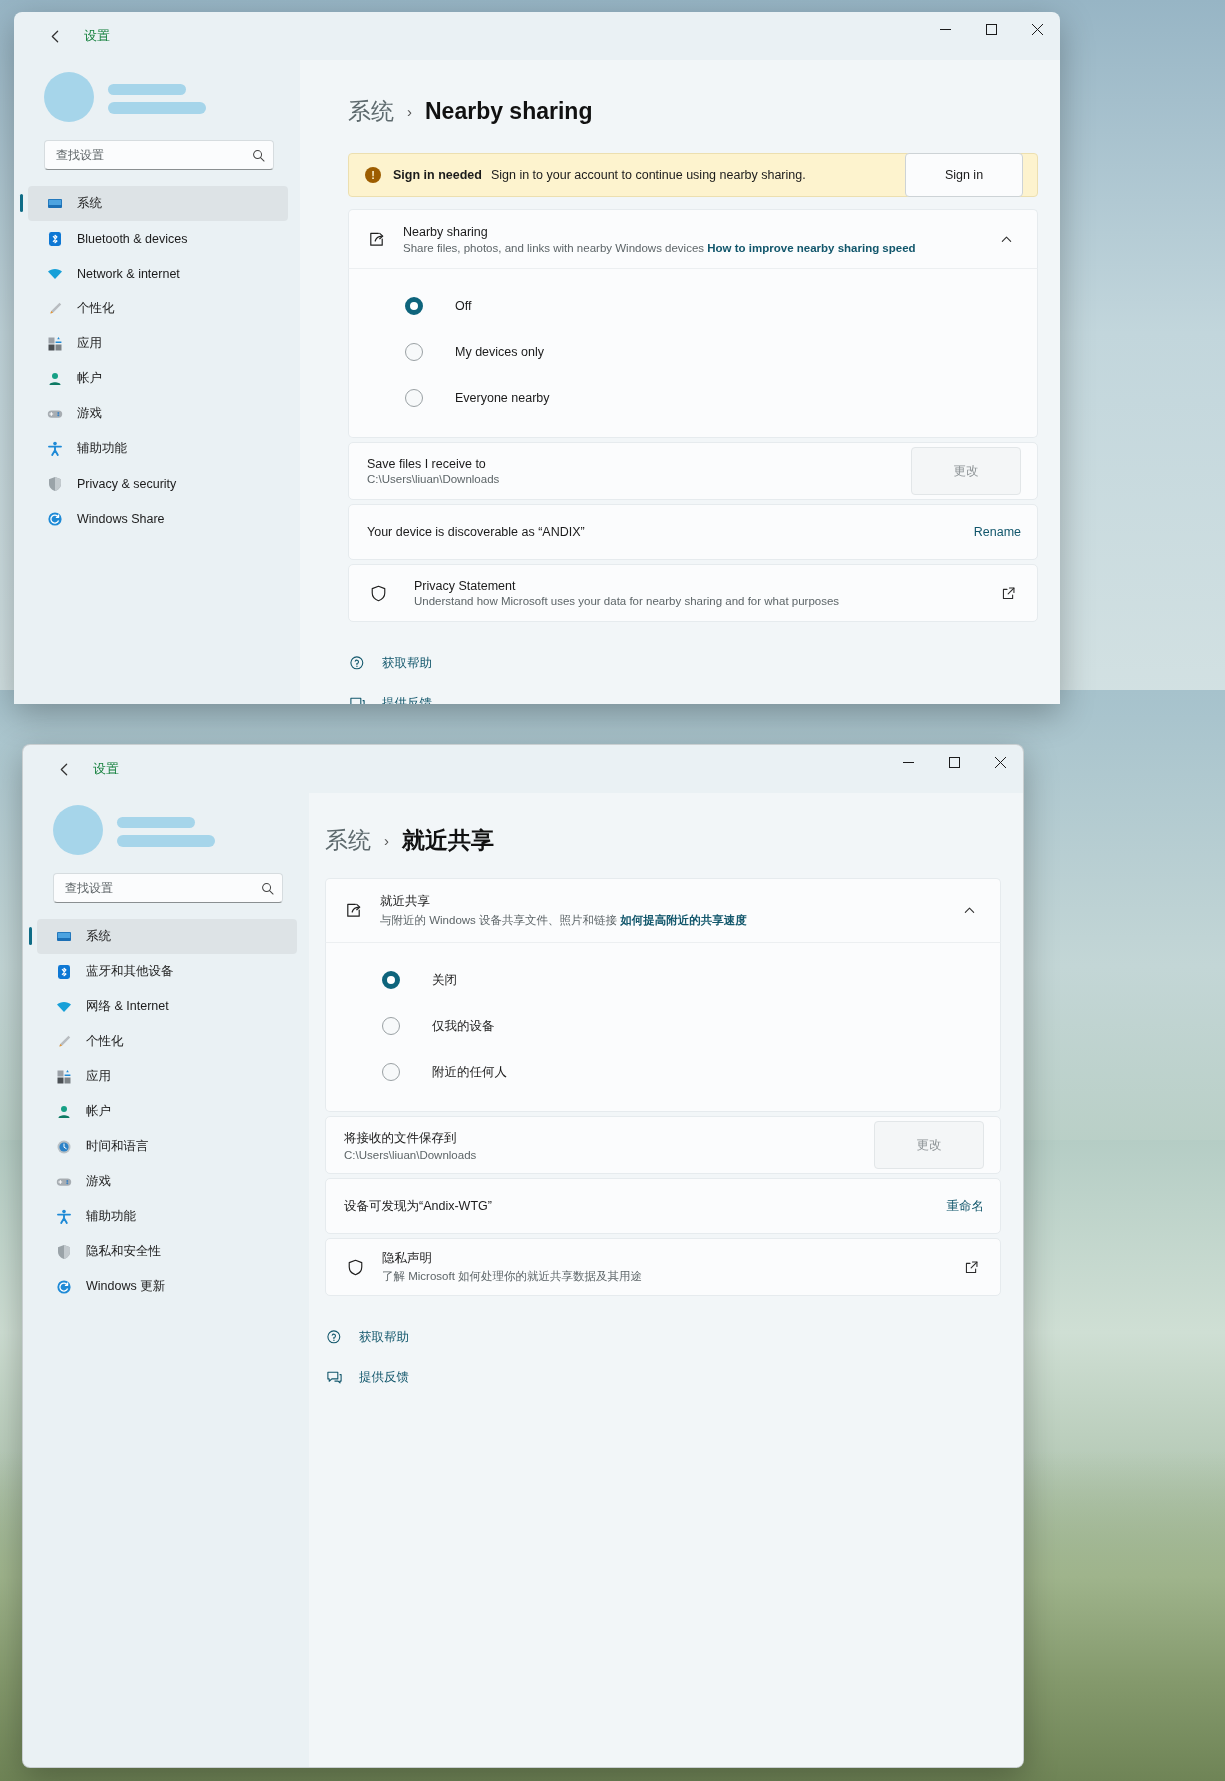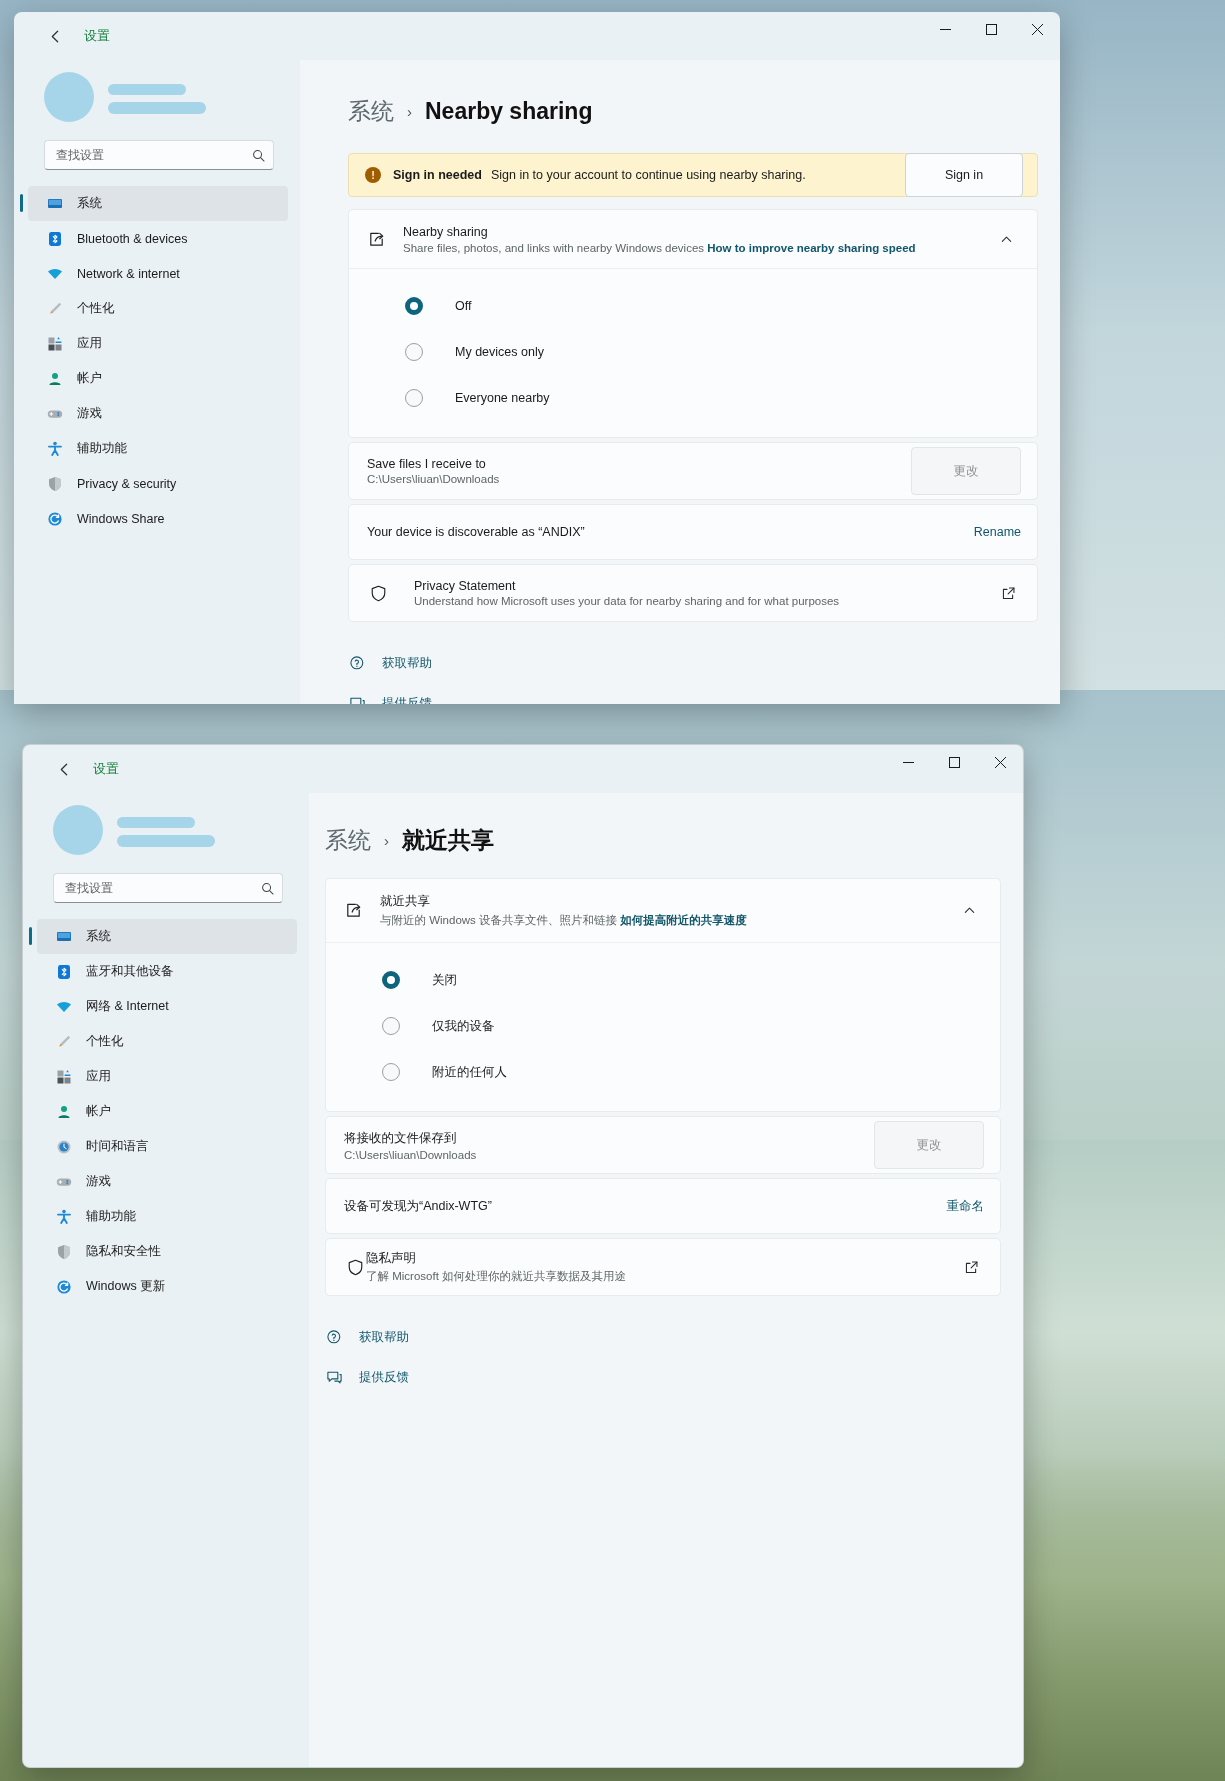--- a/index.html
+++ b/index.html
@@ -731,21 +731,21 @@
           <button class="ghost-btn">更改</button>
         </div>
 
         <div class="row-card">
           <div class="row-texts">
             <div class="row-title">设备可发现为“Andix-WTG”</div>
           </div>
           <button class="link-btn">重命名</button>
         </div>
 
-        <div class="row-card" style="min-height:58px; gap:0;">
+        <div class="row-card" style="min-height:58px; gap:16px;">
           <span class="card-ico">
             <svg width="19" height="19" viewBox="0 0 20 20" fill="none" stroke="currentColor" stroke-width="1.2">
               <path d="M10 2.4 L16.6 4.9 V9.6 C16.6 13.6 13.6 16.4 10 17.6 C6.4 16.4 3.4 13.6 3.4 9.6 V4.9 Z" stroke-linejoin="round"></path>
             </svg>
           </span>
           <div class="row-texts">
             <div class="row-title">隐私声明</div>
             <div class="row-sub">了解 Microsoft 如何处理你的就近共享数据及其用途</div>
           </div>
           <span class="ext-ico">

